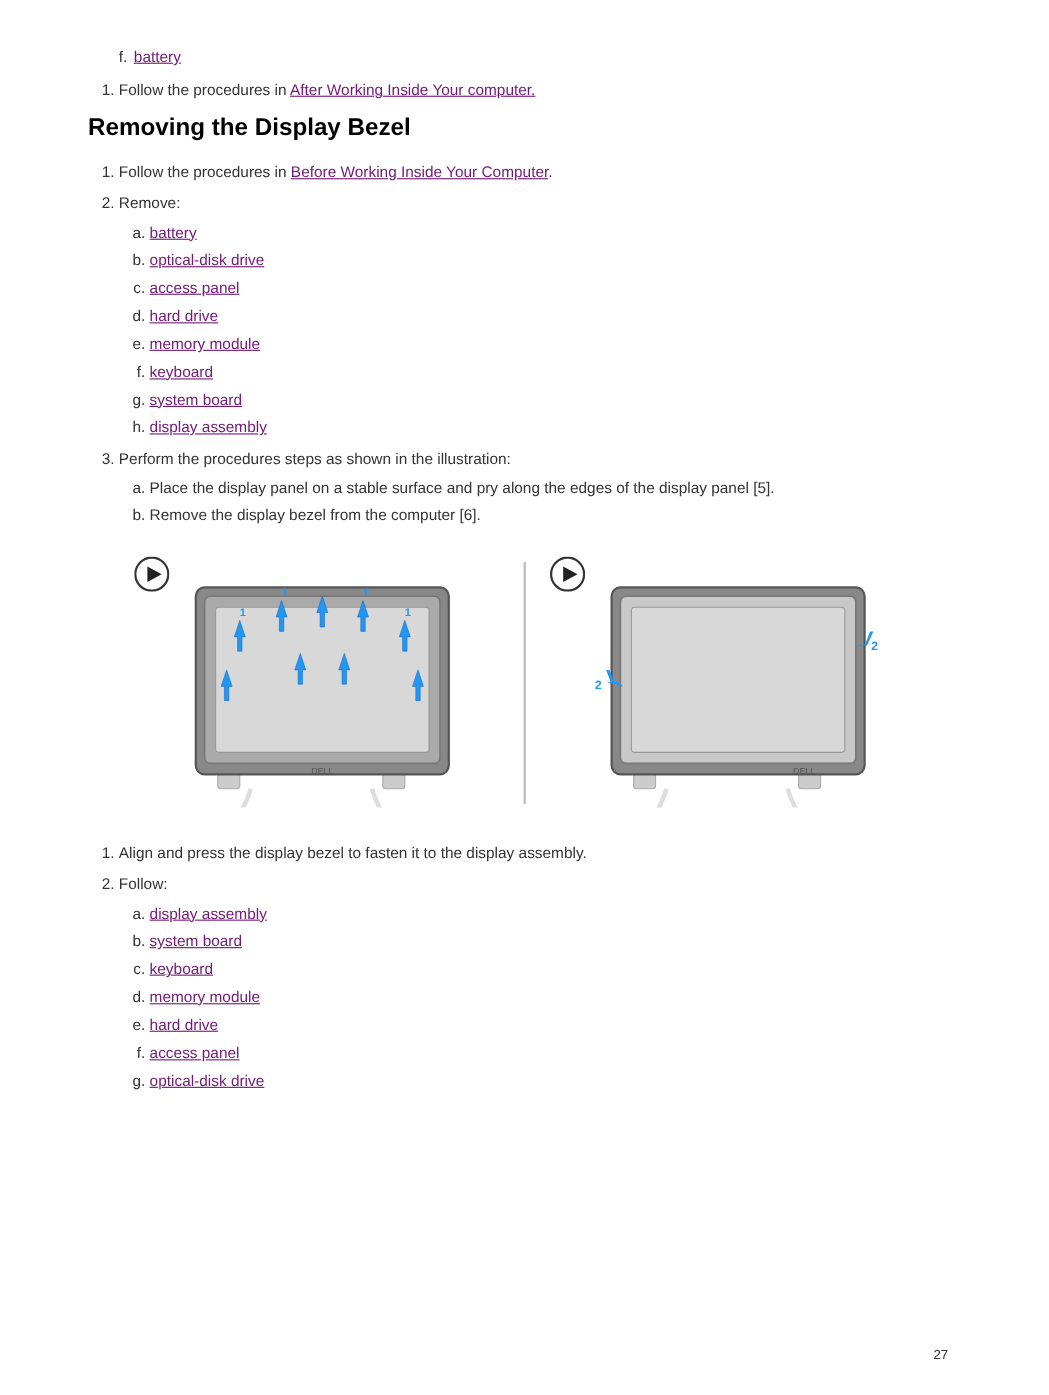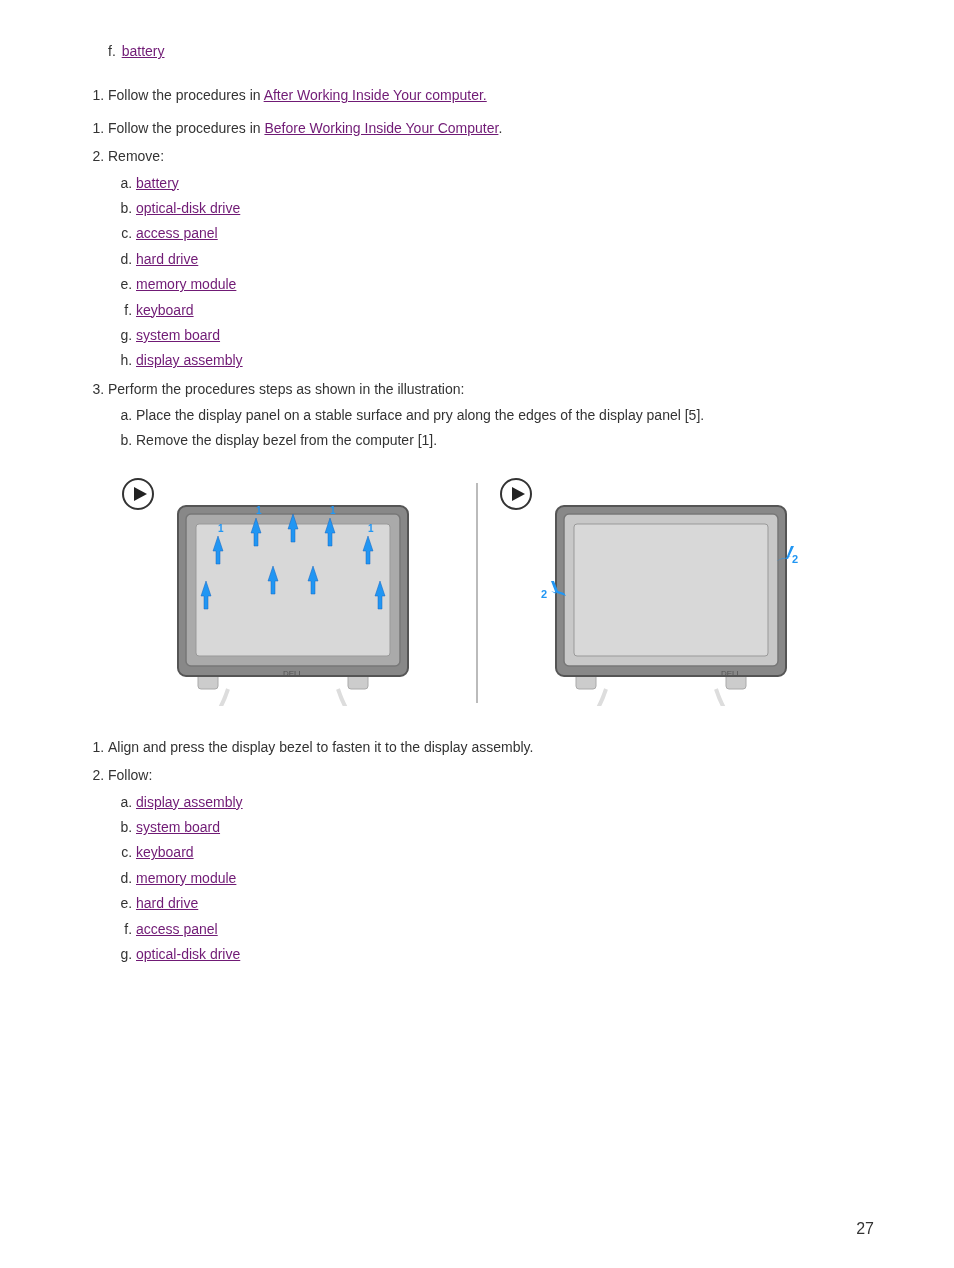--- a/index.html
+++ b/index.html
@@ -72,22 +72,22 @@
     .play-icon {
       position: absolute;
       top: 2px;
       left: 2px;
       width: 32px;
       height: 32px;
     }
     .page-number {
       position: absolute;
       bottom: 30px;
-      right: 80px;
-      font-size: 16px;
+      right: 92px;
+      font-size: 12px;
       color: #333;
     }
     .top-list {
       list-style: none;
       margin-left: 28px;
       margin-bottom: 8px;
     }
     .top-list li {
       line-height: 1.6;
       margin-bottom: 2px;
@@ -99,28 +99,29 @@
   </style>
 </head>
 <body>
 
 <div style="margin-bottom:8px;">
   <ol class="top-list">
     <li data-marker="f">
       <span class="link">battery</span>
     </li>
   </ol>
-  <ol class="main-list" style="margin-top:22px;">
+  <ol class="main-list" style="margin-top:8px;">
     <li>
       <span>Follow the procedures in </span><span class="link">After Working Inside Your computer.</span>
     </li>
   </ol>
 </div>
 
 <div class="section">
+  <h2>Removing the Display Bezel</h2>
   <ol class="main-list">
     <li>
       <span>Follow the procedures in </span><span class="link">Before Working Inside Your Computer</span><span>.</span>
     </li>
     <li>
       <span>Remove:</span>
       <ol class="sub-list">
         <li><span class="link">battery</span></li>
         <li><span class="link">optical-disk drive</span></li>
         <li><span class="link">access panel</span></li>
@@ -128,21 +129,21 @@
         <li><span class="link">memory module</span></li>
         <li><span class="link">keyboard</span></li>
         <li><span class="link">system board</span></li>
         <li><span class="link">display assembly</span></li>
       </ol>
     </li>
     <li>
       <span>Perform the procedures steps as shown in the illustration:</span>
       <ol class="sub-list">
         <li><span>Place the display panel on a stable surface and pry along the edges of the display panel [5].</span></li>
-        <li><span>Remove the display bezel from the computer [1].</span></li>
+        <li><span>Remove the display bezel from the computer [6].</span></li>
       </ol>
     </li>
   </ol>
 
   <div class="illustration-area">
 
     <div class="illus-img" style="position:relative;">
       
       <div class="play-icon" style="position:absolute;top:2px;left:4px;z-index:2;">
         <svg viewBox="0 0 32 32" width="32" height="32">

